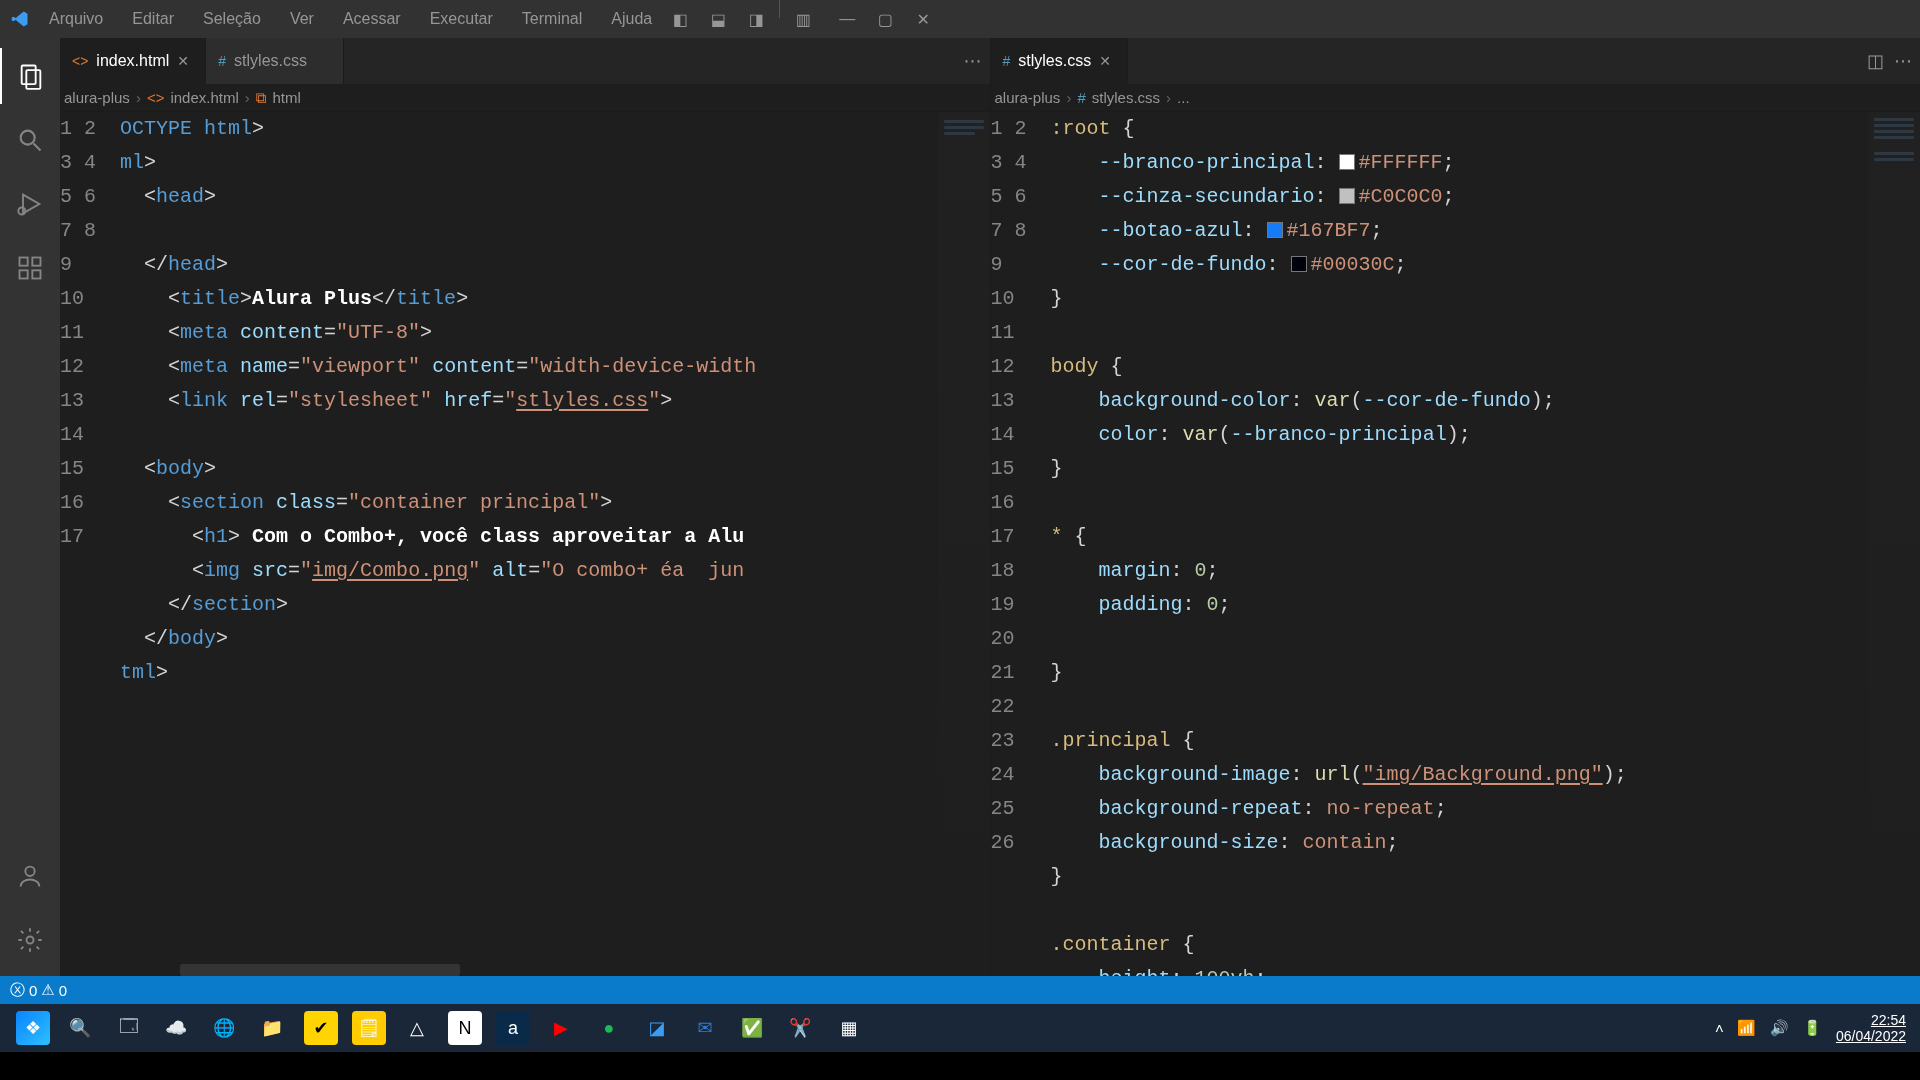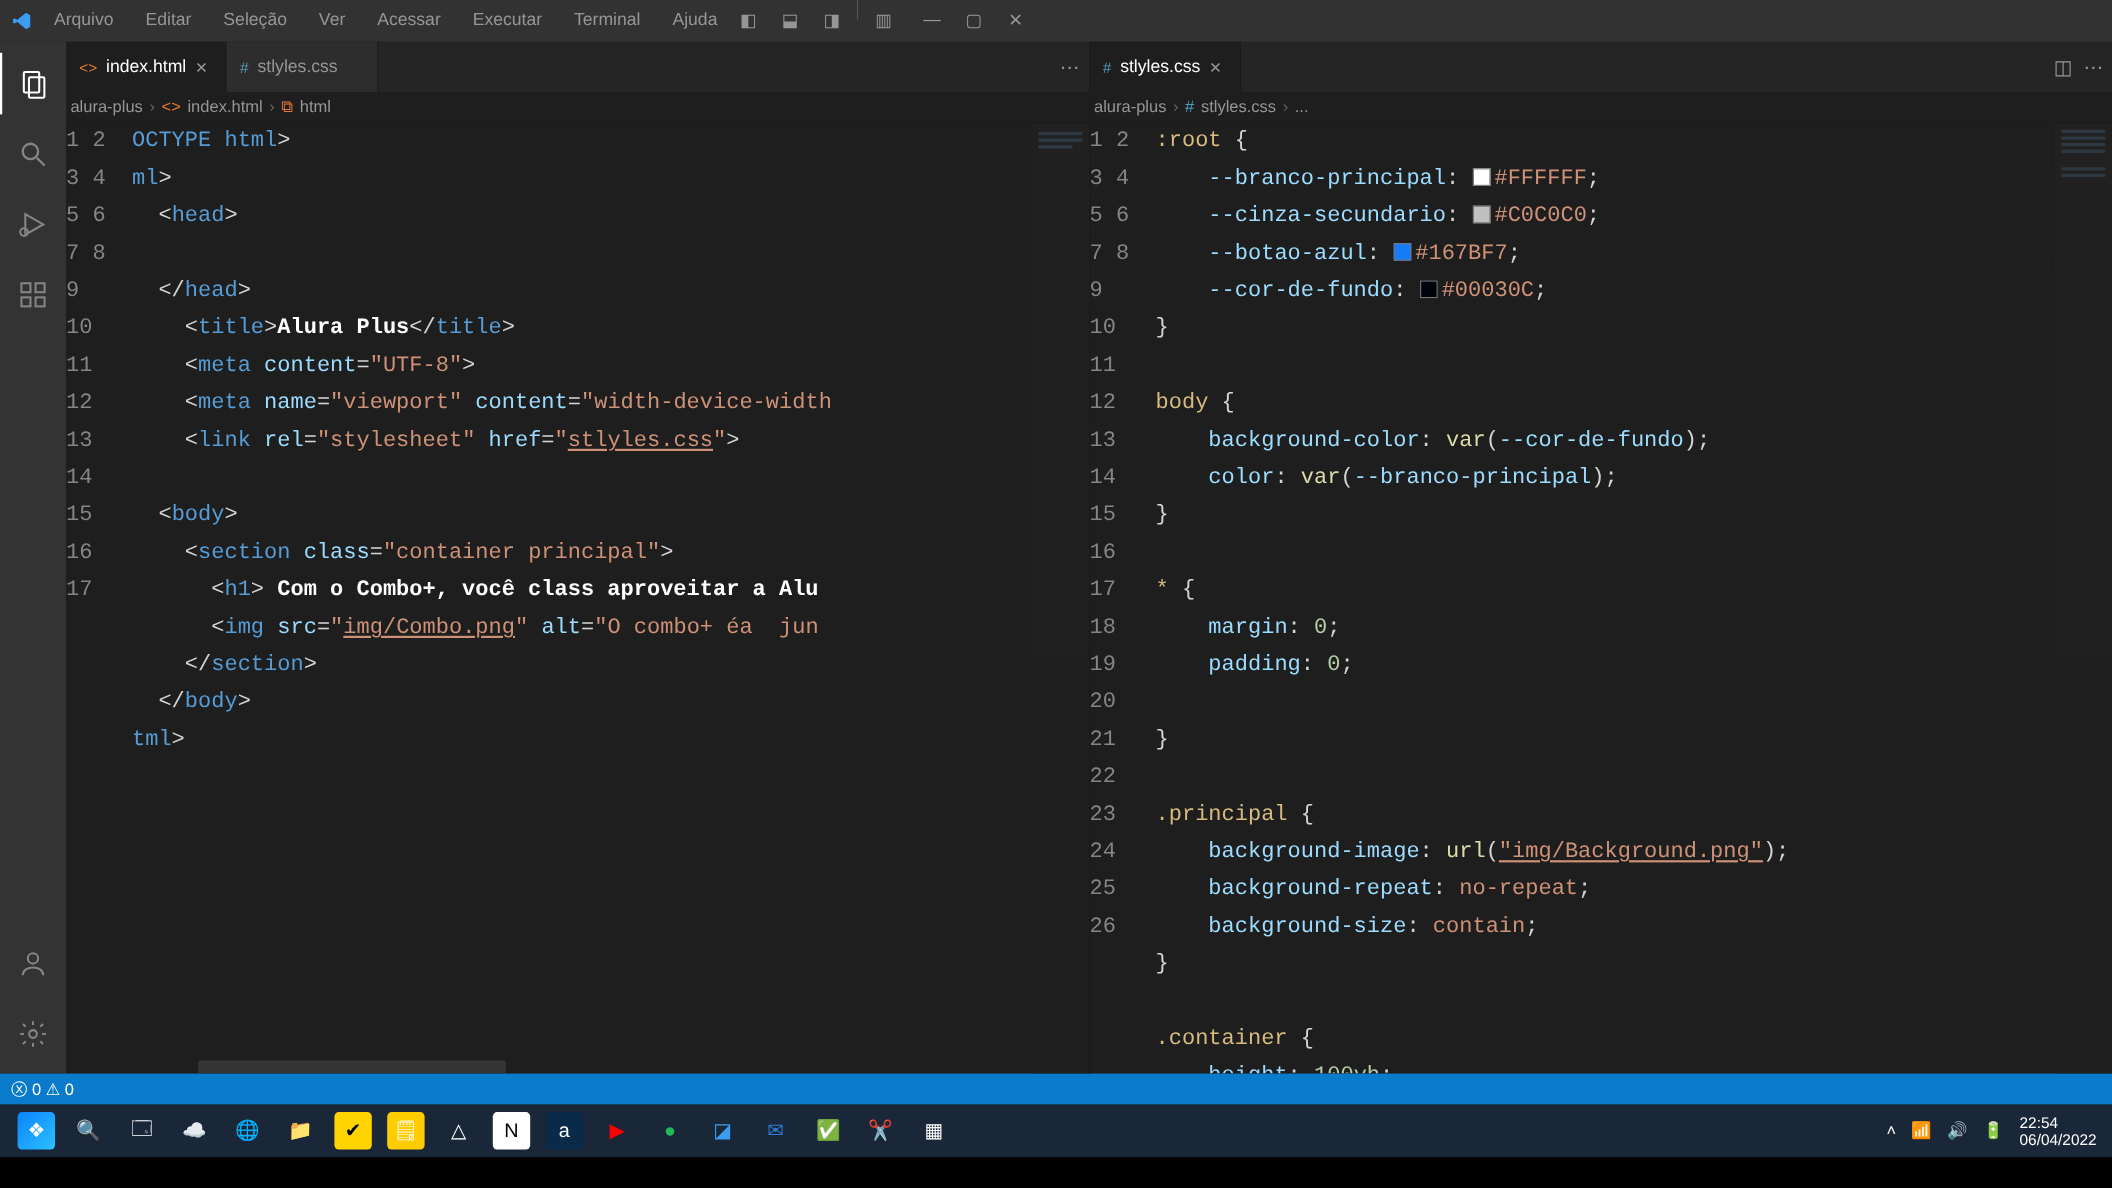--- a/index.html
+++ b/index.html
@@ -85,21 +85,21 @@
   
   .statusbar { height:28px; background:var(--status); display:flex; align-items:center; color:#fff; font-size:15px; padding:0 10px; }
   .statusbar .sb-left, .statusbar .sb-right { display:flex; align-items:center; gap:16px; }
   .statusbar .sb-right { margin-left:auto; }
   .statusbar .item { display:flex; align-items:center; gap:4px; cursor:default; }
   
   .taskbar { height:48px; background:#1a2738; display:flex; align-items:center; padding:0 10px; color:#fff; }
   .task-icons { display:flex; align-items:center; gap:14px; margin-left:6px; }
   .task-icons .ti { width:34px; height:34px; border-radius:4px; display:flex; align-items:center; justify-content:center; font-size:18px; }
   .tray { margin-left:auto; display:flex; align-items:center; gap:14px; font-size:15px; }
-  .clock { line-height:1.15; font-size:14px; padding-right:4px; }
+  .clock { text-align:right; line-height:1.15; font-size:14px; padding-right:4px;text-decoration:underline; }
 </style>
 </head>
 <body>
 
 <div class="app">
 
   <div class="titlebar">
     <div class="tb-logo">
       <svg viewBox="0 0 24 24">
           <path fill="#3b9cf2" d="M17 2l5 3v14l-5 3-10-8v-1L3 15l-2-1V10l2-1 4 2V10l10-8z"></path>

